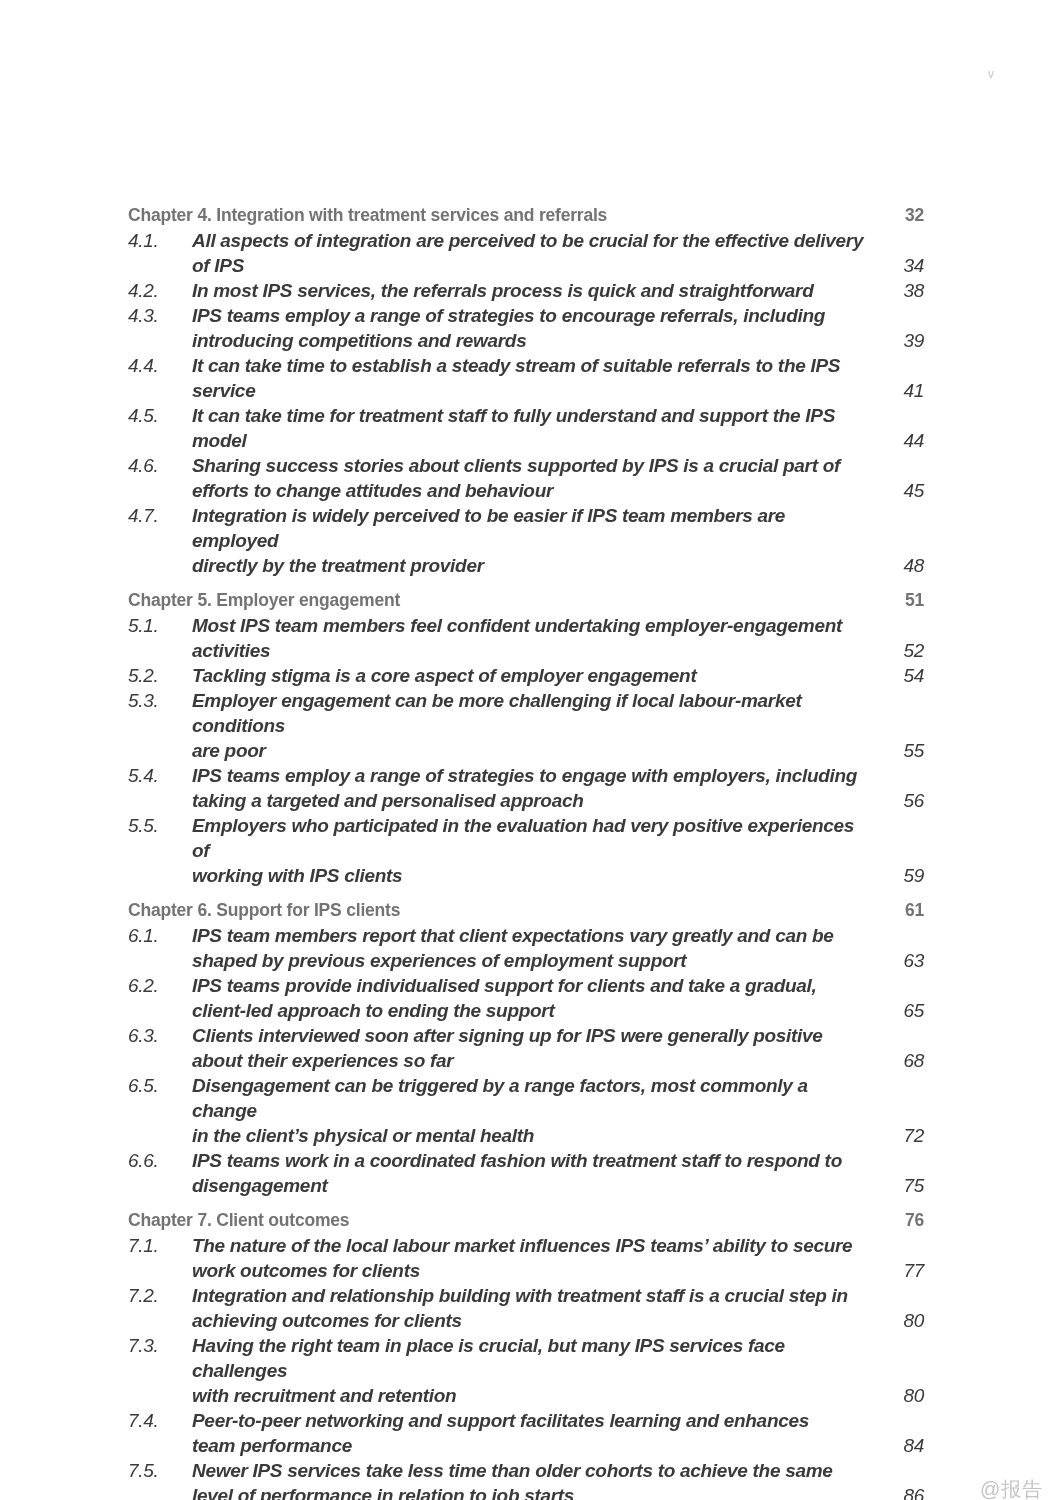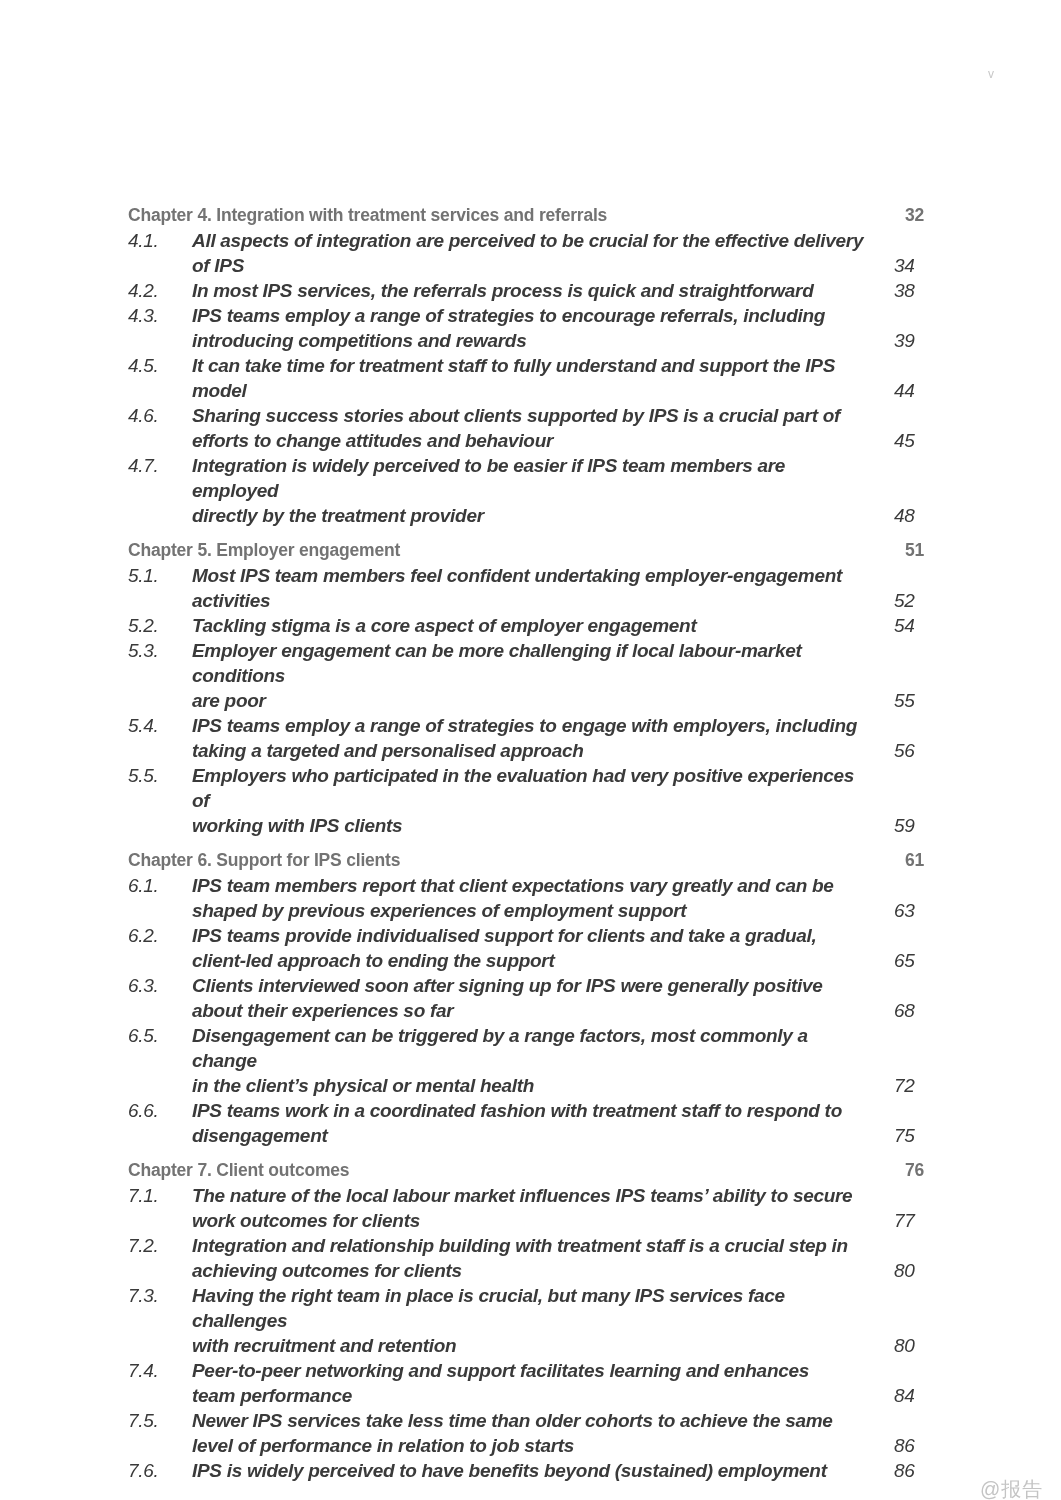--- a/index.html
+++ b/index.html
@@ -9,21 +9,21 @@
   .watermark { position: absolute; left: 980px; top: 1476px; font-size: 20px; color: #c4c4c4; letter-spacing: 1px; }
   .toc { position: absolute; left: 128px; top: 203px; width: 796px; }
   .chapter { margin-bottom: 10px; }
   .chapter-head { display: flex; justify-content: space-between; align-items: baseline;
                   font-weight: bold; font-size: 17.5px; line-height: 25px; color: #737373;
                   letter-spacing: -0.2px; }
   .entry { display: flex; align-items: flex-end; font-style: italic; font-size: 19px;
            line-height: 25px; color: #3a3a3a; letter-spacing: -0.3px; }
   .entry .num { width: 64px; flex: 0 0 64px; align-self: flex-start; }
   .entry .title { flex: 1 1 auto; padding-right: 20px; font-weight: bold; }
-  .entry .page { flex: 0 0 auto; text-align: left; min-width: 30px; }
+  .entry .page { flex: 0 0 auto; text-align: right; min-width: 30px; }
 </style>
 </head>
 <body>
 
 <div class="page-number">v</div>
 
 <div class="toc" id="toc">
     <div class="chapter">
       <div class="chapter-head">
         <span>Chapter 4. Integration with treatment services and referrals</span>
@@ -45,20 +45,27 @@
       </div>
       <div class="entry">
         <span class="num">4.3.</span>
         <span class="title">
           <div>IPS teams employ a range of strategies to encourage referrals, including</div>
           <div>introducing competitions and rewards</div>
         </span>
         <span class="page">39</span>
       </div>
       <div class="entry">
+        <span class="num">4.4.</span>
+        <span class="title">
+          <div>It can take time to establish a steady stream of suitable referrals to the IPS service</div>
+        </span>
+        <span class="page">41</span>
+      </div>
+      <div class="entry">
         <span class="num">4.5.</span>
         <span class="title">
           <div>It can take time for treatment staff to fully understand and support the IPS model</div>
         </span>
         <span class="page">44</span>
       </div>
       <div class="entry">
         <span class="num">4.6.</span>
         <span class="title">
           <div>Sharing success stories about clients supported by IPS is a crucial part of</div>

